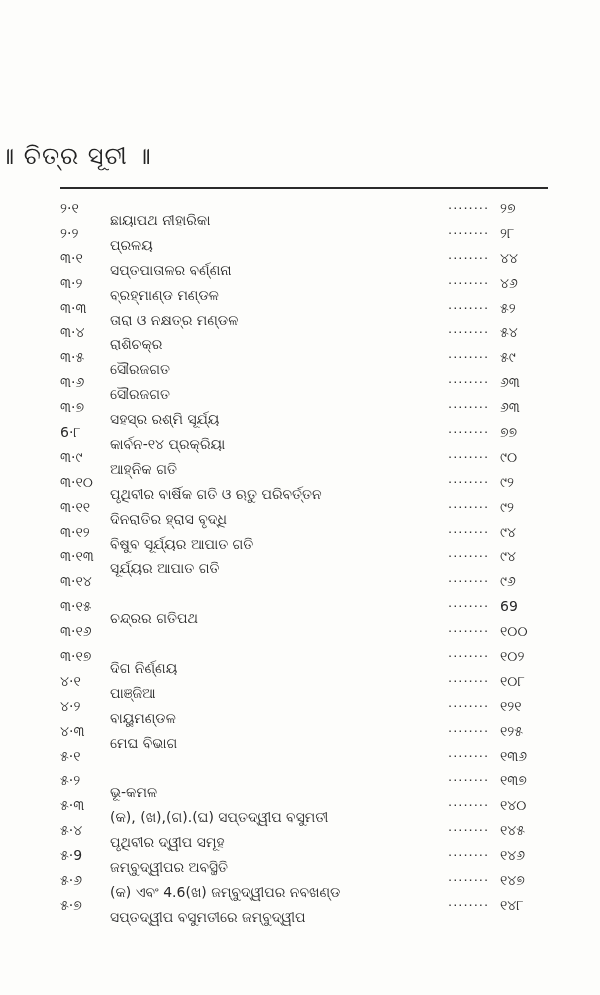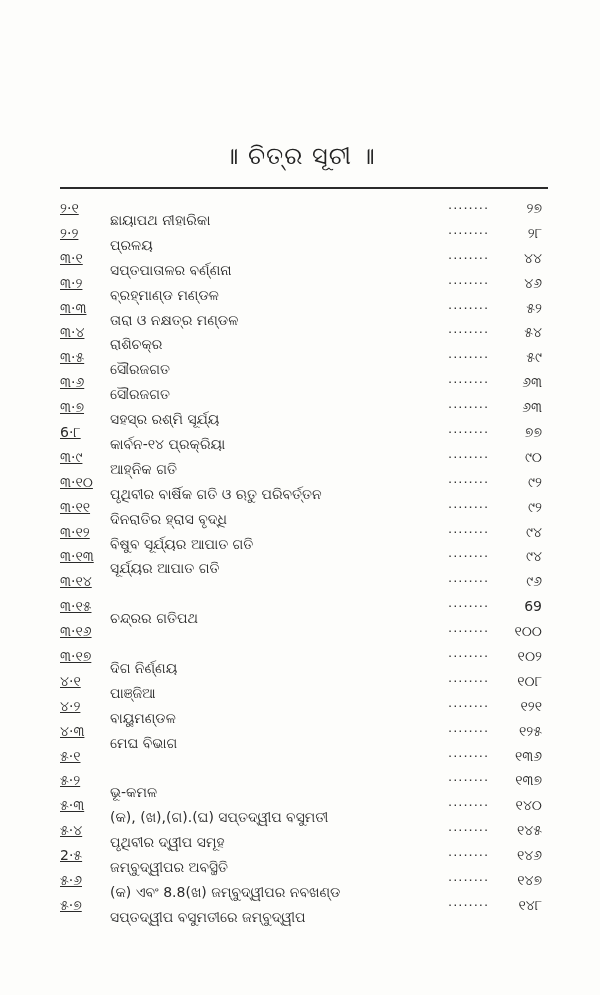--- a/index.html
+++ b/index.html
@@ -7,21 +7,20 @@
       width: 600px; height: 995px;
       background: #fdfdfb;
       font-family: "DejaVu Sans", sans-serif;
       color: #2a2a2a;
       position: relative;
       overflow: hidden;
     }
     .page-title {
       position: absolute;
       top: 142px; left: 0; width: 600px;
-      text-align: center;
       font-size: 24px;
       letter-spacing: 1px;
       color: #222;
     }
     .rule {
       position: absolute;
       top: 187px; left: 60px; width: 488px;
       height: 2px; background: #2b2b2b;
     }
     .list {
@@ -30,35 +29,35 @@
       list-style: none; margin: 0; padding: 0;
     }
     .row {
       position: relative;
       height: 24.9px;
       font-size: 14px;
       line-height: 24.9px;
     }
     .num {
       position: absolute; left: 0; top: 0;
-      width: 48px; white-space: nowrap; text-decoration: underline;
+      width: 48px; white-space: nowrap;
     }
     .caption {
       position: absolute; left: 50px; top: 12px;
       white-space: nowrap;
     }
     .dots {
       position: absolute; left: 388px; top: -3px;
       letter-spacing: 1px;
       font-size: 13px;
       color: #333;
     }
     .page {
-      position: absolute; right: 8px; top: 0;
-      width: 50px; text-align: right;
+      position: absolute; right: 0; top: 0;
+      width: 50px; 
       white-space: nowrap;
     }
   </style>
 </head>
 <body>
 
 <div class="page-title">॥ ଚିତ୍ର ସୂଚୀ ॥</div>
 <div class="rule"></div>
 
 <ul class="list">
@@ -209,28 +208,28 @@
       <span class="dots">........</span>
       <span class="page">୧୪୦</span>
     </li>
   <li class="row">
       <span class="num">୫·୪</span>
       <span class="caption">ପୃଥିବୀର ଦ୍ୱୀପ ସମୂହ</span>
       <span class="dots">........</span>
       <span class="page">୧୪୫</span>
     </li>
   <li class="row">
-      <span class="num">2·୫</span>
+      <span class="num">୫·9</span>
       <span class="caption">ଜମ୍ବୁଦ୍ୱୀପର ଅବସ୍ଥିତି</span>
       <span class="dots">........</span>
       <span class="page">୧୪୬</span>
     </li>
   <li class="row">
       <span class="num">୫·୬</span>
-      <span class="caption">(କ) ଏବଂ 8.8(ଖ) ଜମ୍ବୁଦ୍ୱୀପର ନବଖଣ୍ଡ</span>
+      <span class="caption">(କ) ଏବଂ 4.6(ଖ) ଜମ୍ବୁଦ୍ୱୀପର ନବଖଣ୍ଡ</span>
       <span class="dots">........</span>
       <span class="page">୧୪୭</span>
     </li>
   <li class="row">
       <span class="num">୫·୭</span>
       <span class="caption">ସପ୍ତଦ୍ୱୀପ ବସୁମତୀରେ ଜମ୍ବୁଦ୍ୱୀପ</span>
       <span class="dots">........</span>
       <span class="page">୧୪୮</span>
     </li>
 </ul>

